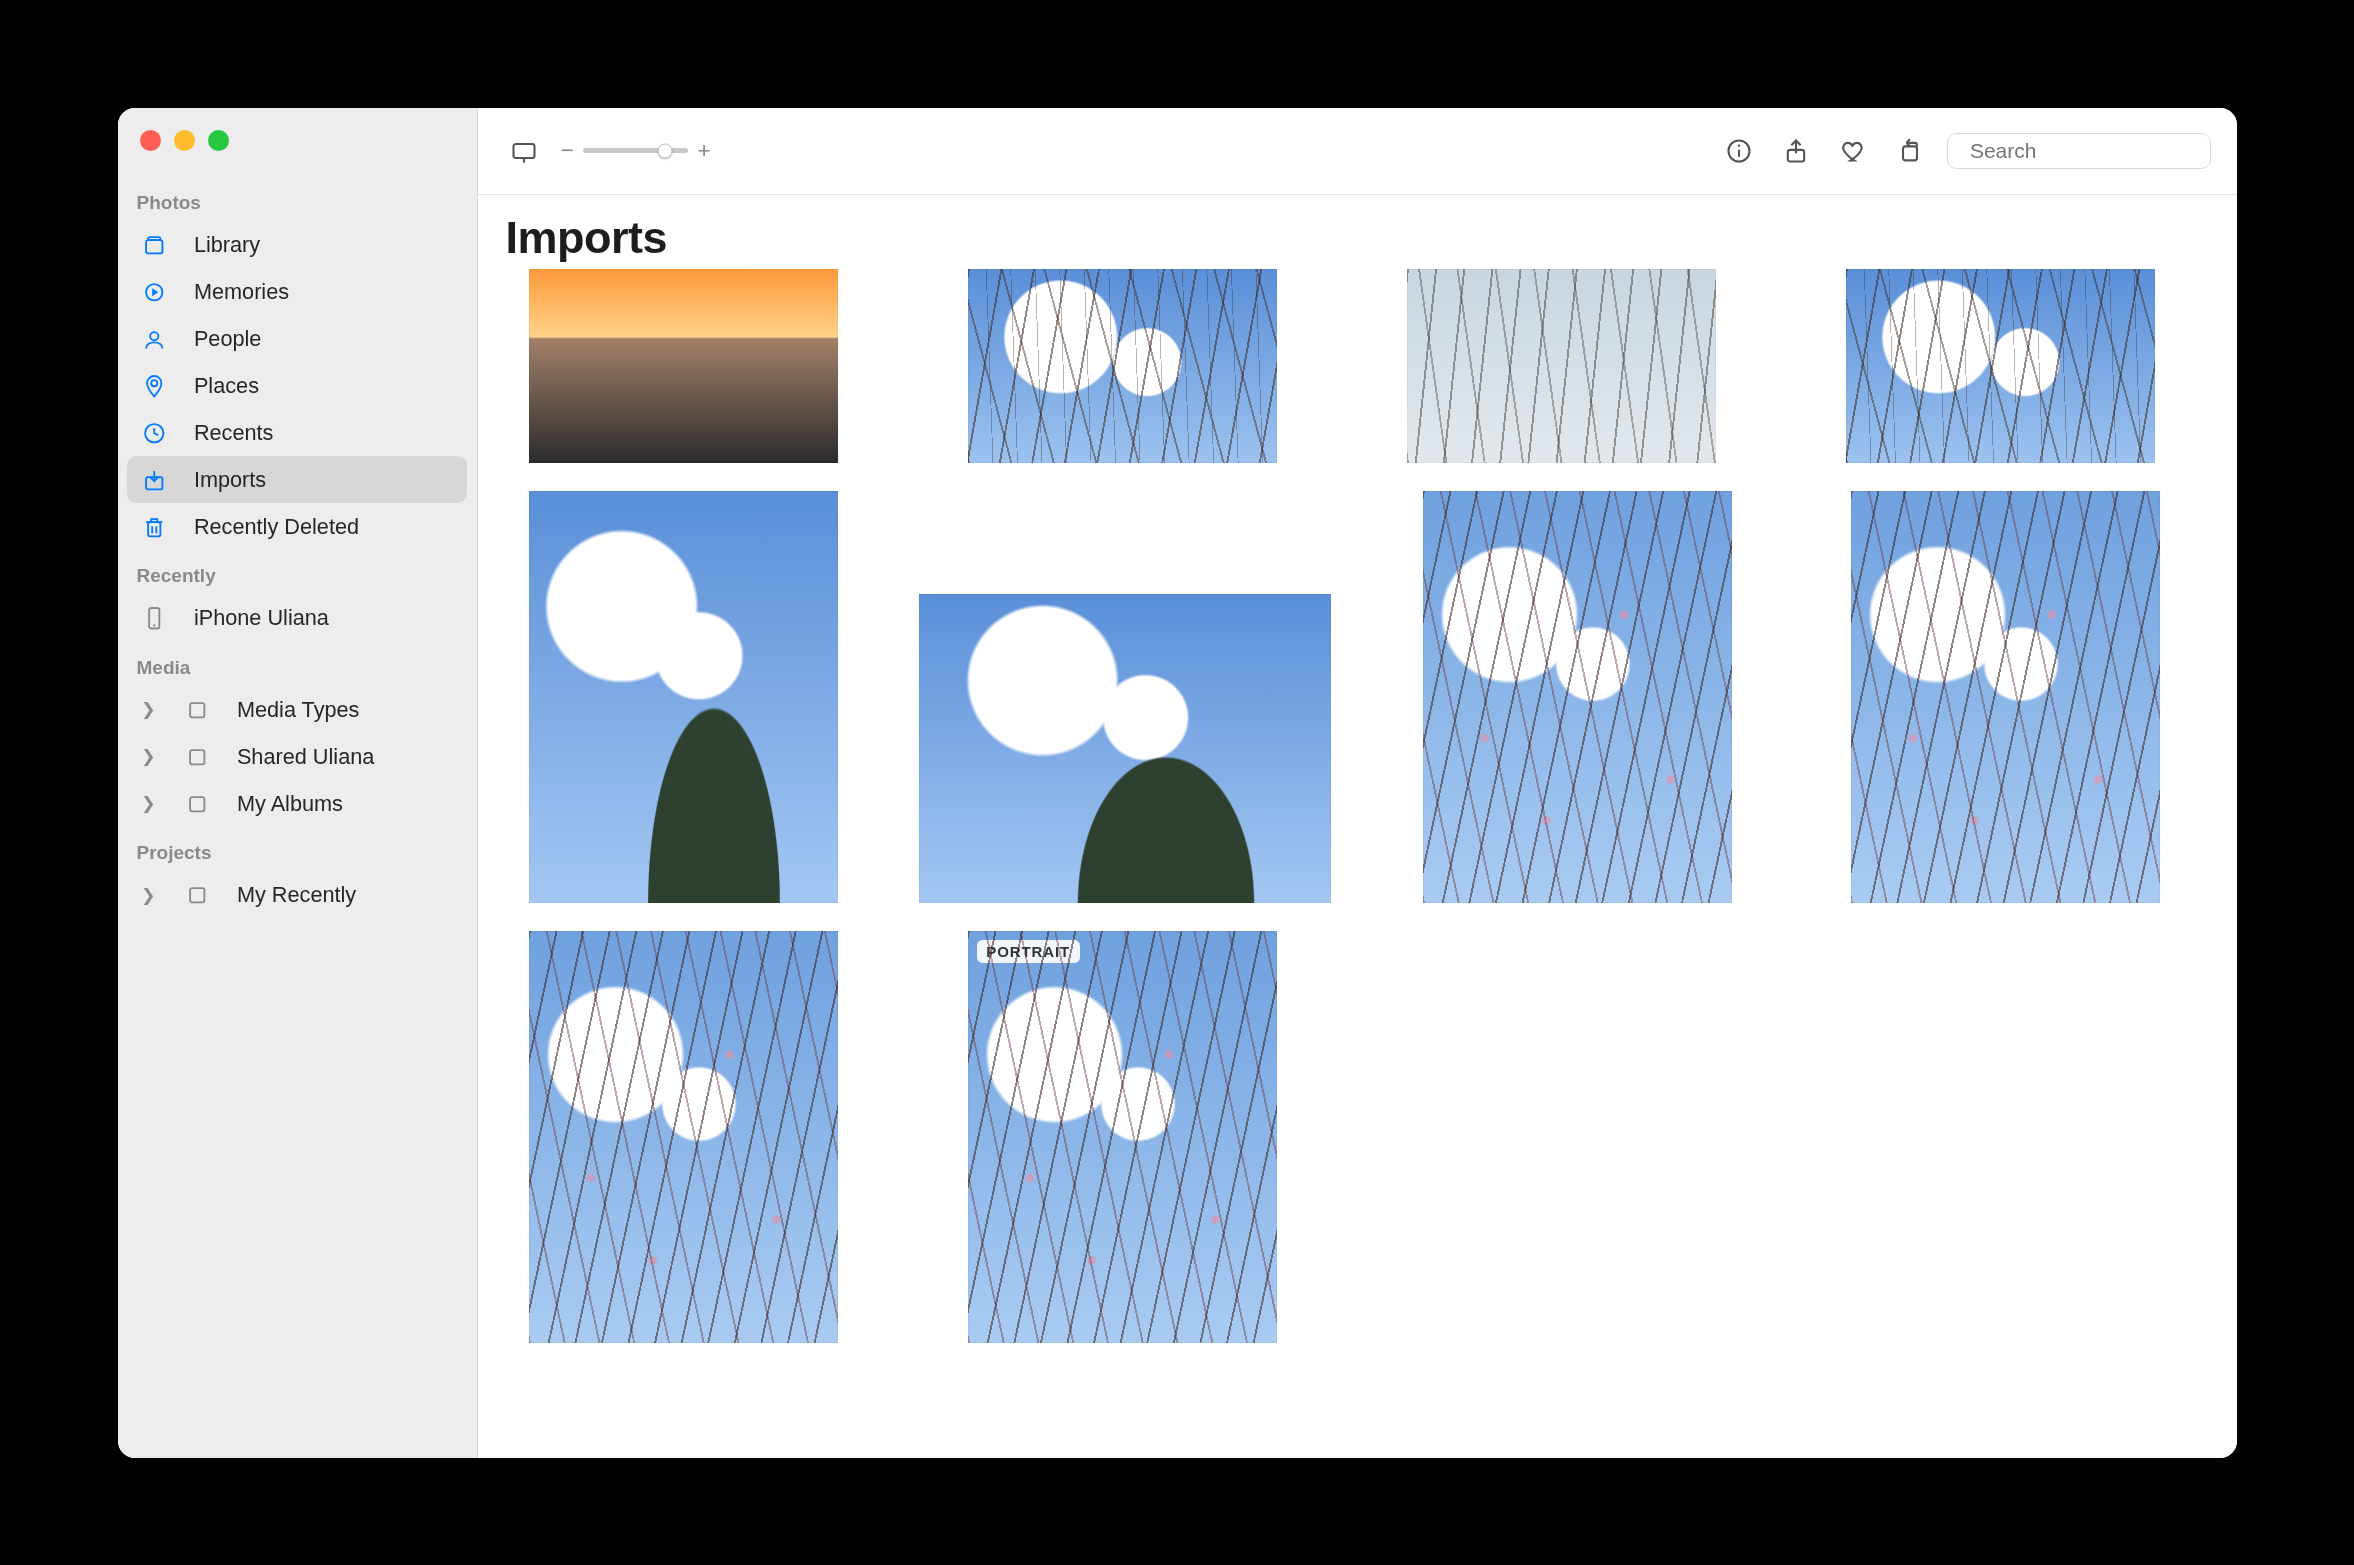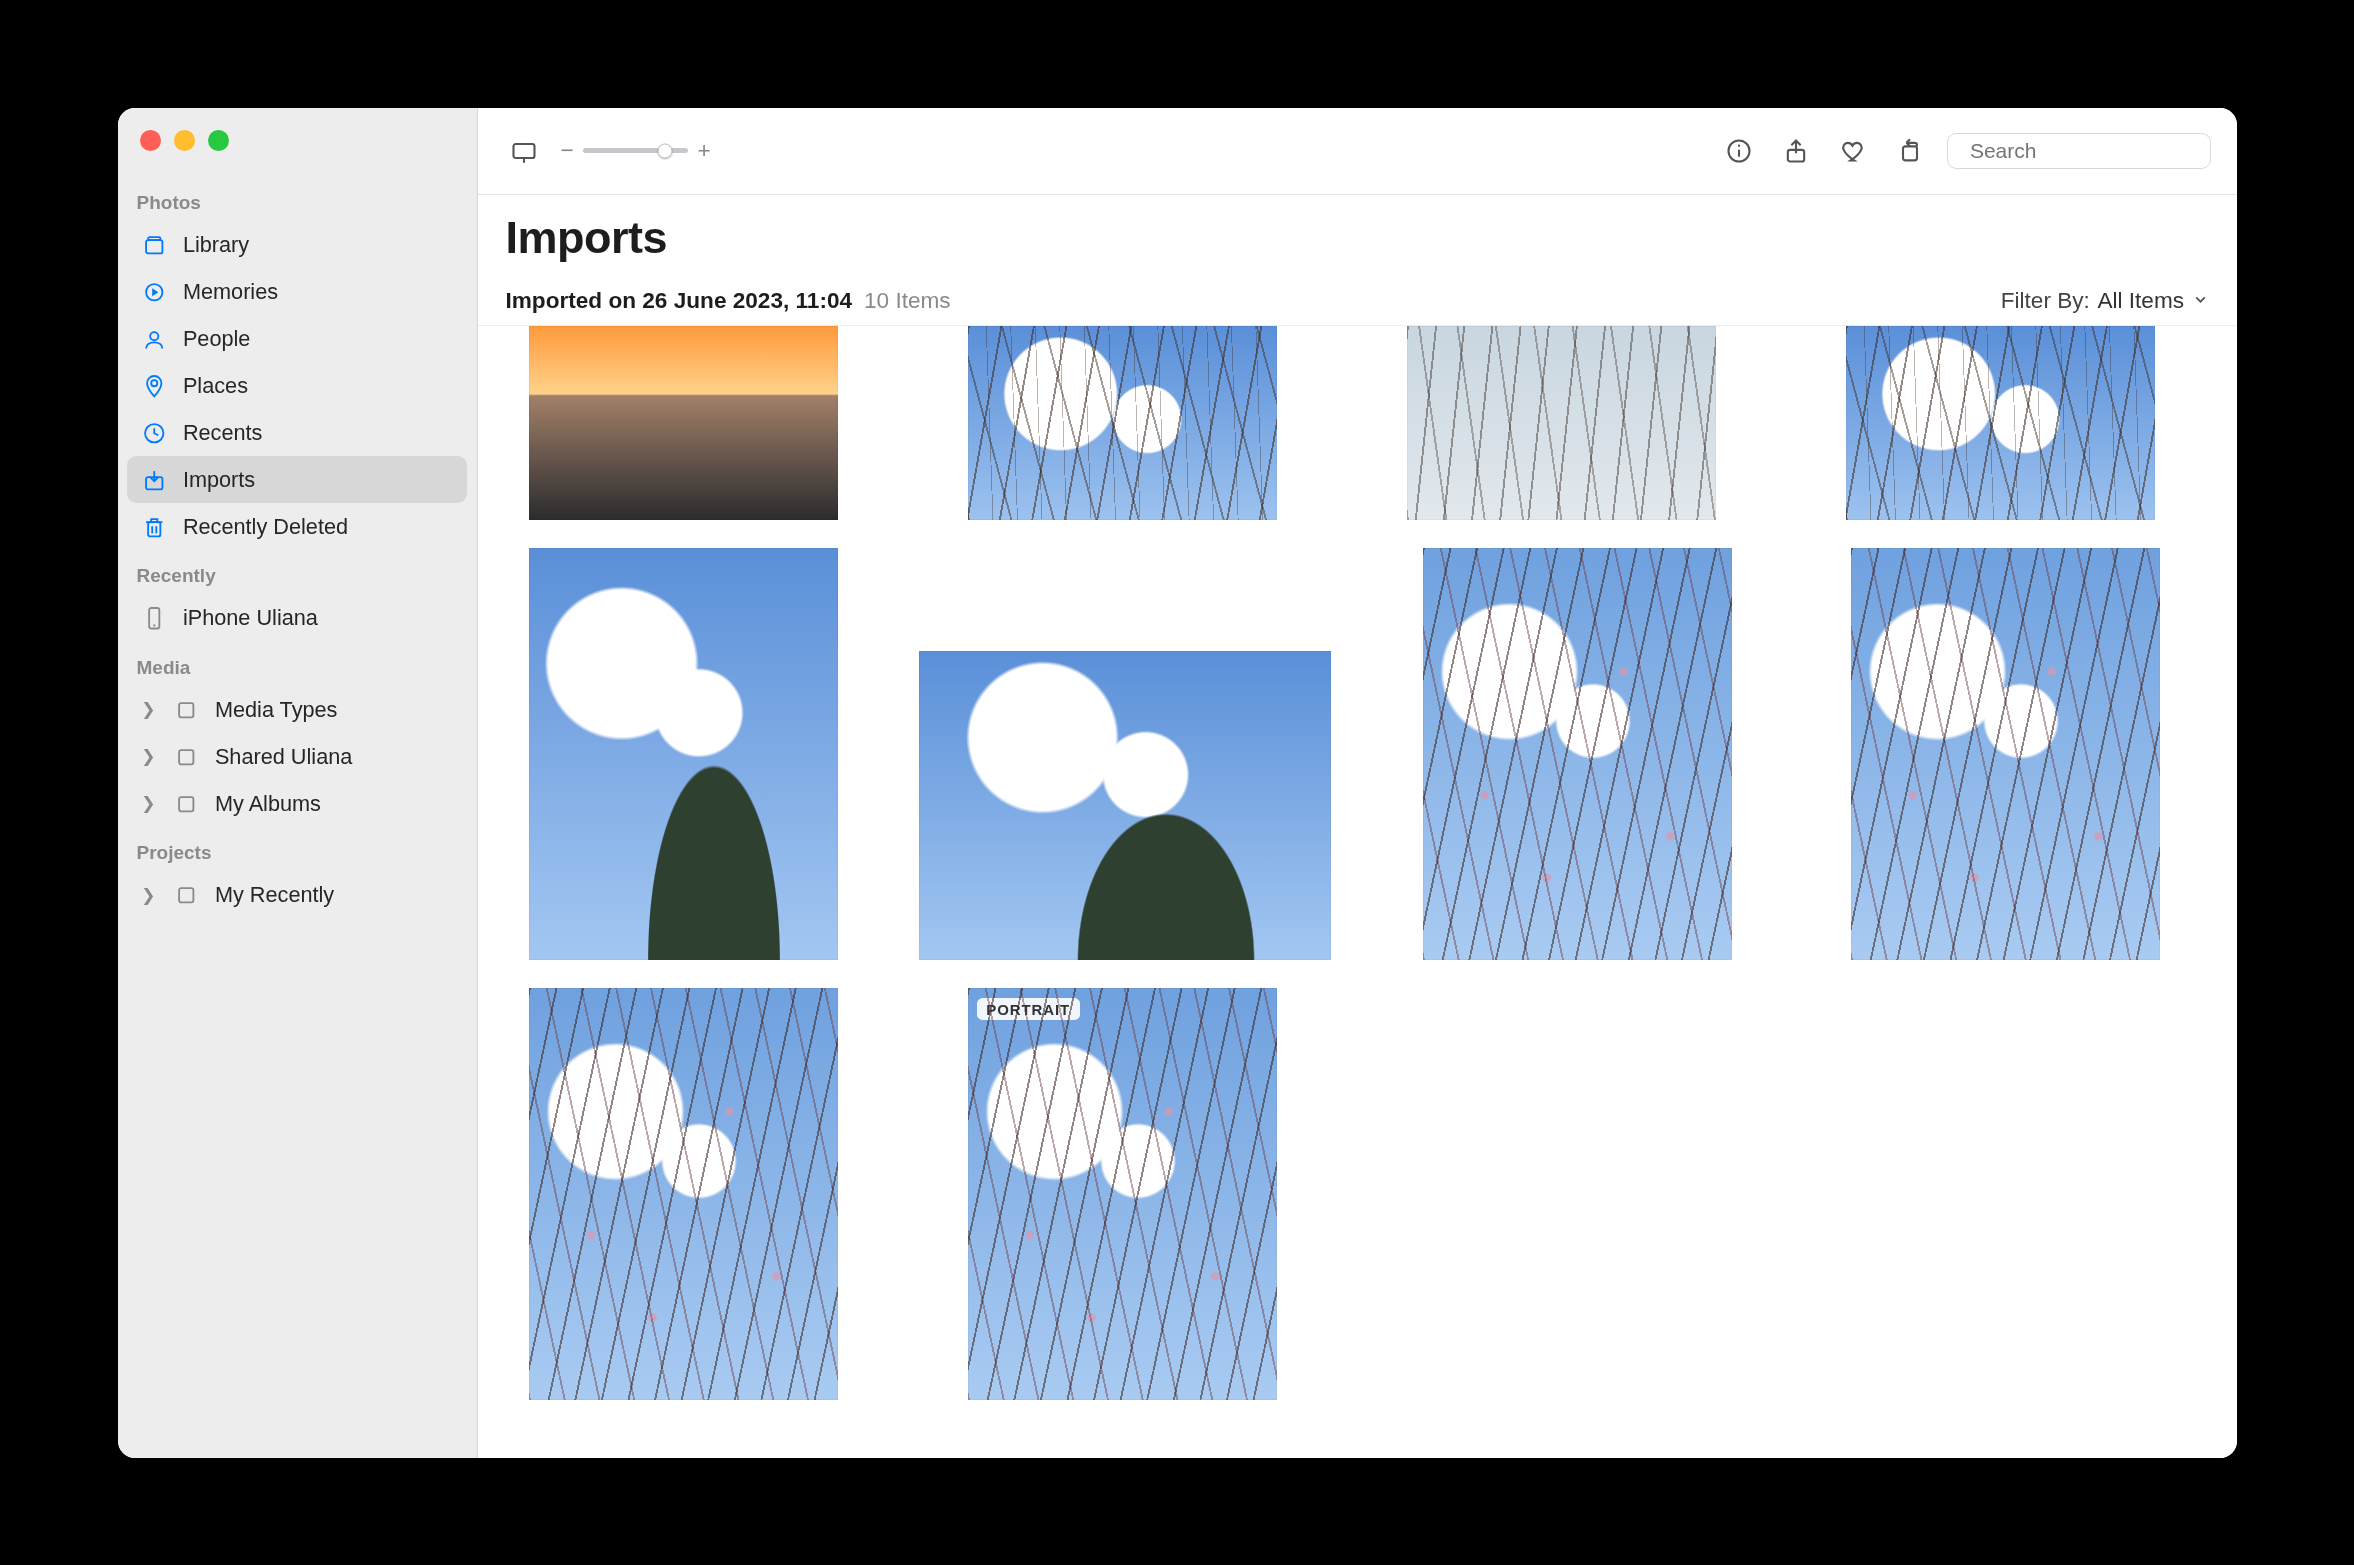--- a/index.html
+++ b/index.html
@@ -43,21 +43,21 @@
   .tl-close{ background:#ff5f57;} .tl-min{ background:#febc2e;} .tl-max{ background:#28c840;}
   .section-label {
     font-size: 19px;
     font-weight: 600;
     color: #8a8a8e;
     padding: 15px 19px 7.5px 19px;
   }
   .nav-item {
     display: flex;
     align-items: center;
-    gap: 15px;
+    gap: 26px;
     height: 47px;
     margin: 0 9.4px;
     padding: 0 13px;
     border-radius: 9.4px;
     font-size: 21.7px;
     color: #262626;
     cursor: default;
   }
   .nav-item.selected { background: #d7d7d7; }
   .nav-item .disclosure {
@@ -393,35 +393,20 @@
             <line x1="20" y1="20" x2="15" y2="15"></line>
           </svg>
         <input placeholder="Search" style="">
       </div>
     </div>
 
     <div class="header">
       <h1>Imports</h1>
     </div>
 
-    <div class="subbar">
-      <div class="left">
-        <b>Imported on 26 June 2023, 11:04</b>
-        <span class="count">10 Items</span>
-      </div>
-      <div class="right">
-        <span class="lbl">Filter By:</span>
-        <span class="val">All Items</span>
-        <span class="chev">
-          <svg width="17" height="17" viewBox="0 0 24 24" fill="none" stroke="#555" stroke-width="2.5">
-              <polyline points="6 9 12 15 18 9"></polyline>
-            </svg>
-        </span>
-      </div>
-    </div>
 
     <div class="grid-scroll">
       <div id="grid-rows">
           <div class="row"><div class="thumb sunset" style="width: 309px; height: 194px;"></div><div class="thumb trees-sky" style="width: 309px; height: 194px; margin-left: 113px;"></div><div class="thumb trees-plain" style="width: 309px; height: 194px; margin-left: 113px;"></div><div class="thumb trees-sky" style="width: 309px; height: 194px; margin-left: 113px;"></div></div>
           <div class="row"><div class="thumb pine" style="width: 309px; height: 412px;"></div><div class="thumb pine" style="width: 412px; height: 309px; margin-left: 64px;"></div><div class="thumb blossom" style="width: 309px; height: 412px; margin-left: 75px;"></div><div class="thumb blossom" style="width: 309px; height: 412px; margin-left: 102px;"></div></div>
           <div class="row"><div class="thumb blossom" style="width: 309px; height: 412px;"></div><div class="thumb blossom" style="width: 309px; height: 412px; margin-left: 113px;"><div class="badge">PORTRAIT</div></div></div>
         </div>
     </div>
 
   </div>

